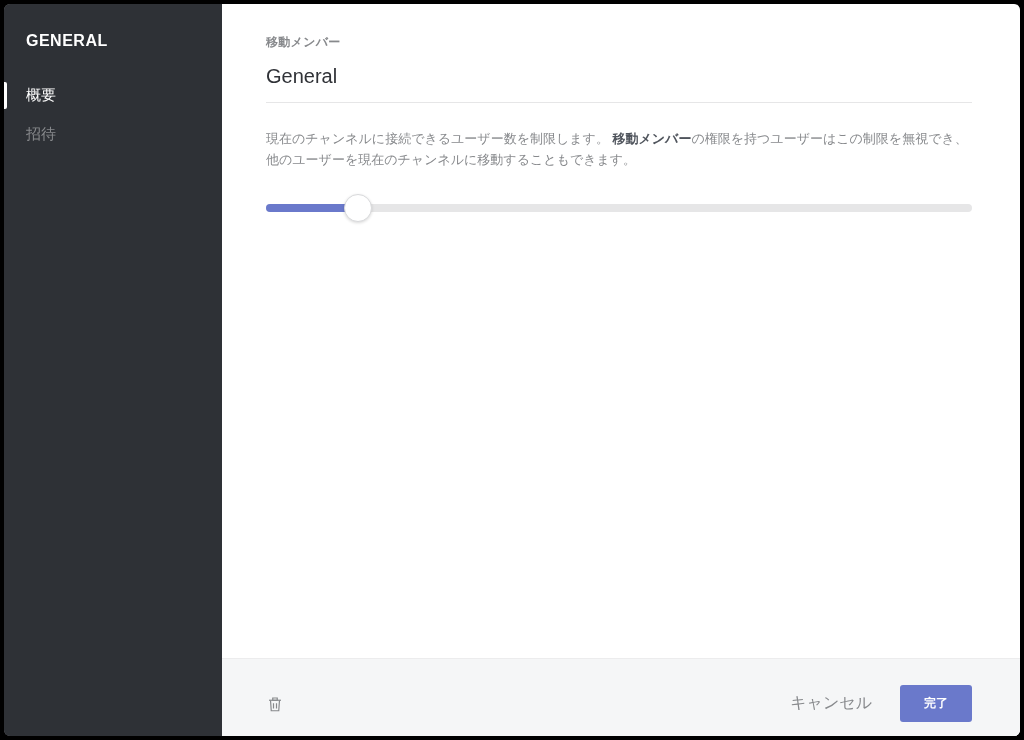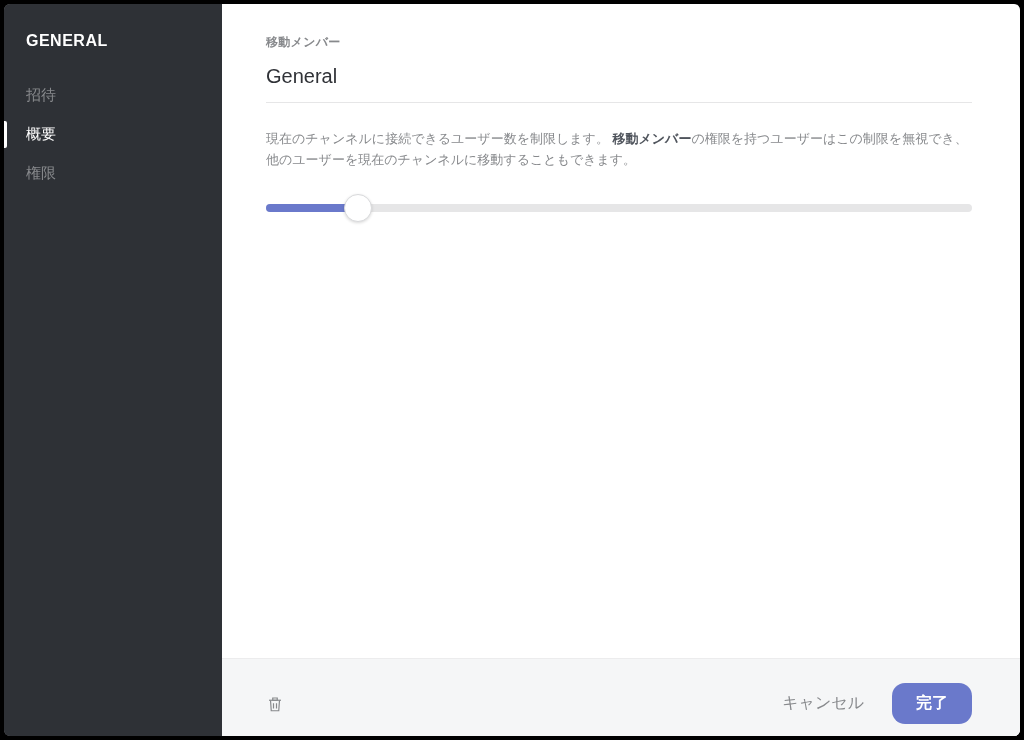--- a/index.html
+++ b/index.html
@@ -143,45 +143,42 @@
   .btn-cancel {
     font-size: 16px;
     color: #87898c;
     background: transparent;
     border: none;
     padding: 10px 18px;
     cursor: pointer;
     margin-right: 10px;
   }
   .btn-done {
-    font-size: 16px;
+    font-size: 12px;
     color: #fff;
     background: #6a79cb;
     border: none;
     padding: 10px 24px;
-    border-radius: 13px;
+    border-radius: 3px;
     cursor: pointer;
     font-weight: 600;
   }
 </style>
 </head>
 <body>
 
 <div class="app">
 
   <aside class="sidebar">
     <div class="sidebar-title">GENERAL</div>
+    <div class="sidebar-item active">
+      <span>概要</span>
+    </div>
     <div class="sidebar-item">
       <span>招待</span>
-    </div>
-    <div class="sidebar-item active">
-      <span>概要</span>
-    </div>
-    <div class="sidebar-item">
-      <span>権限</span>
     </div>
   </aside>
 
   <div class="main">
     <div class="content">
 
       <div class="section-label">移動メンバー</div>
       <div class="channel-name-row">
         <input class="channel-name-input" type="text" value="General" style="">
       </div>

